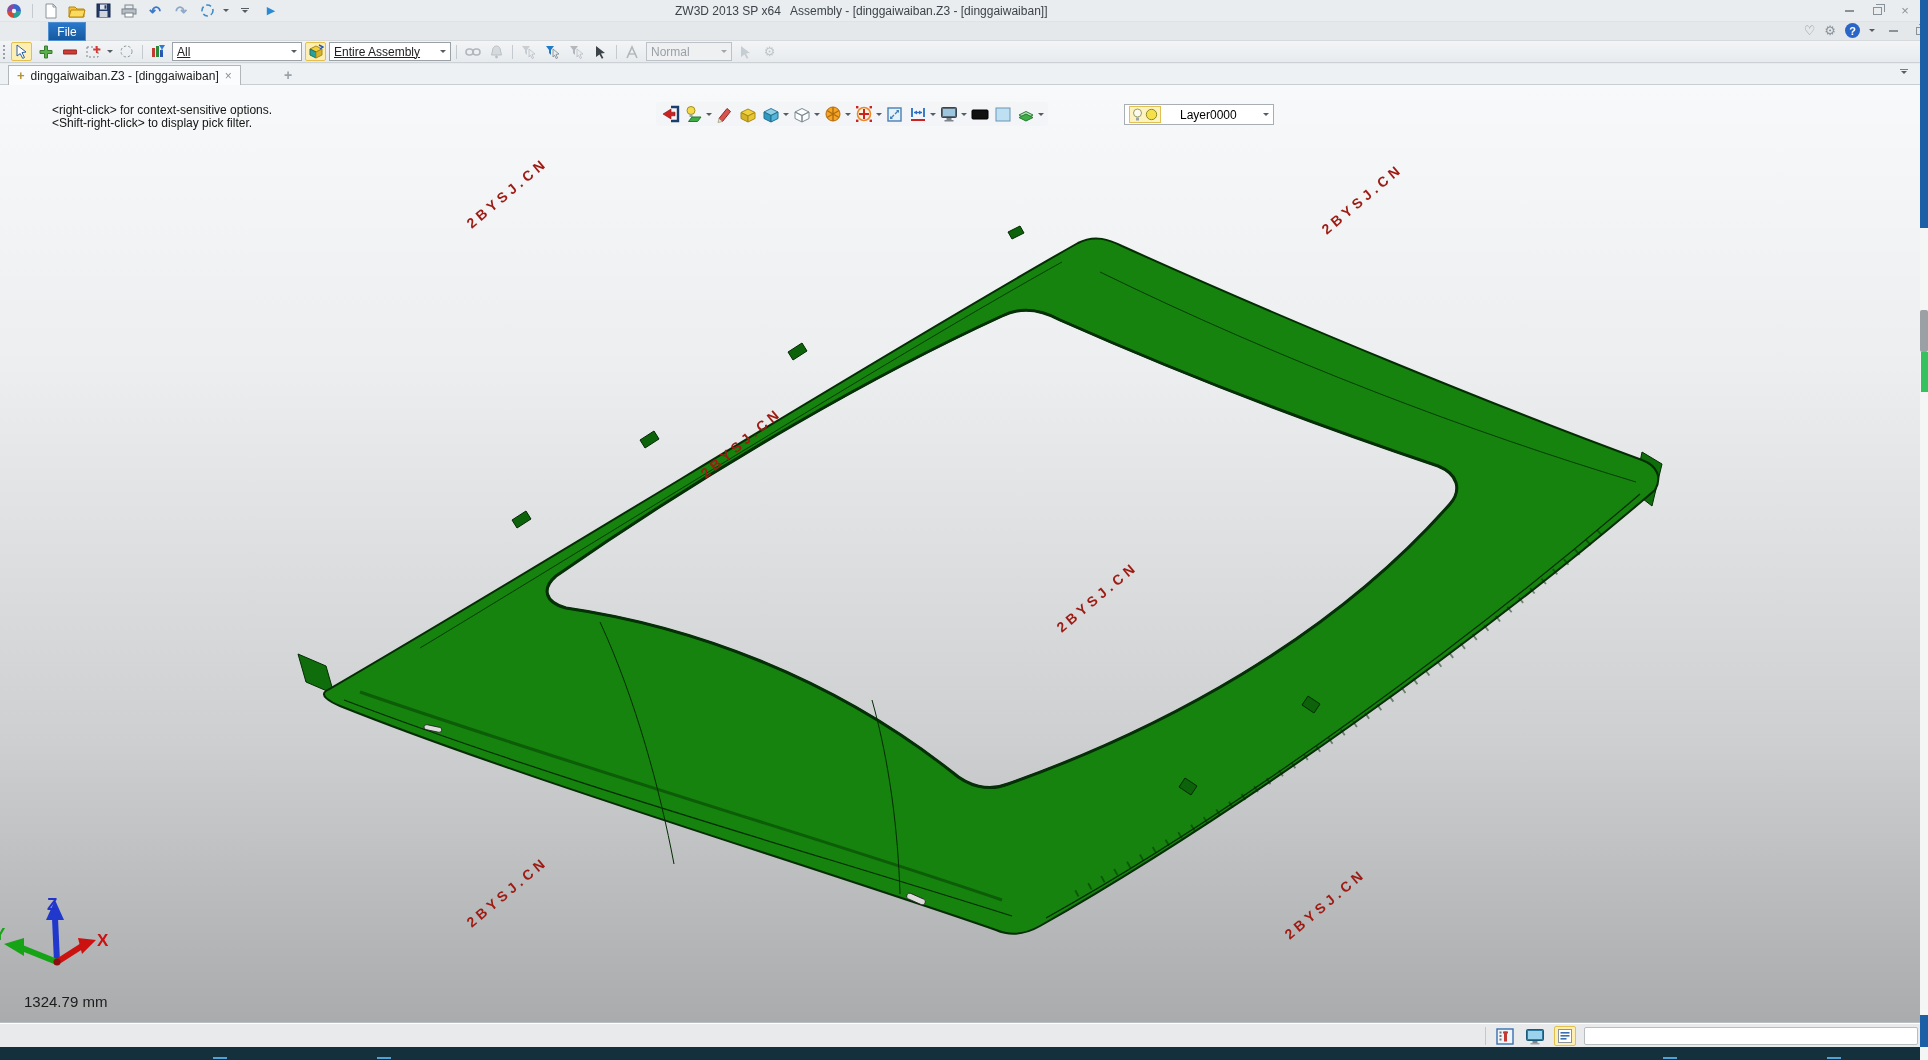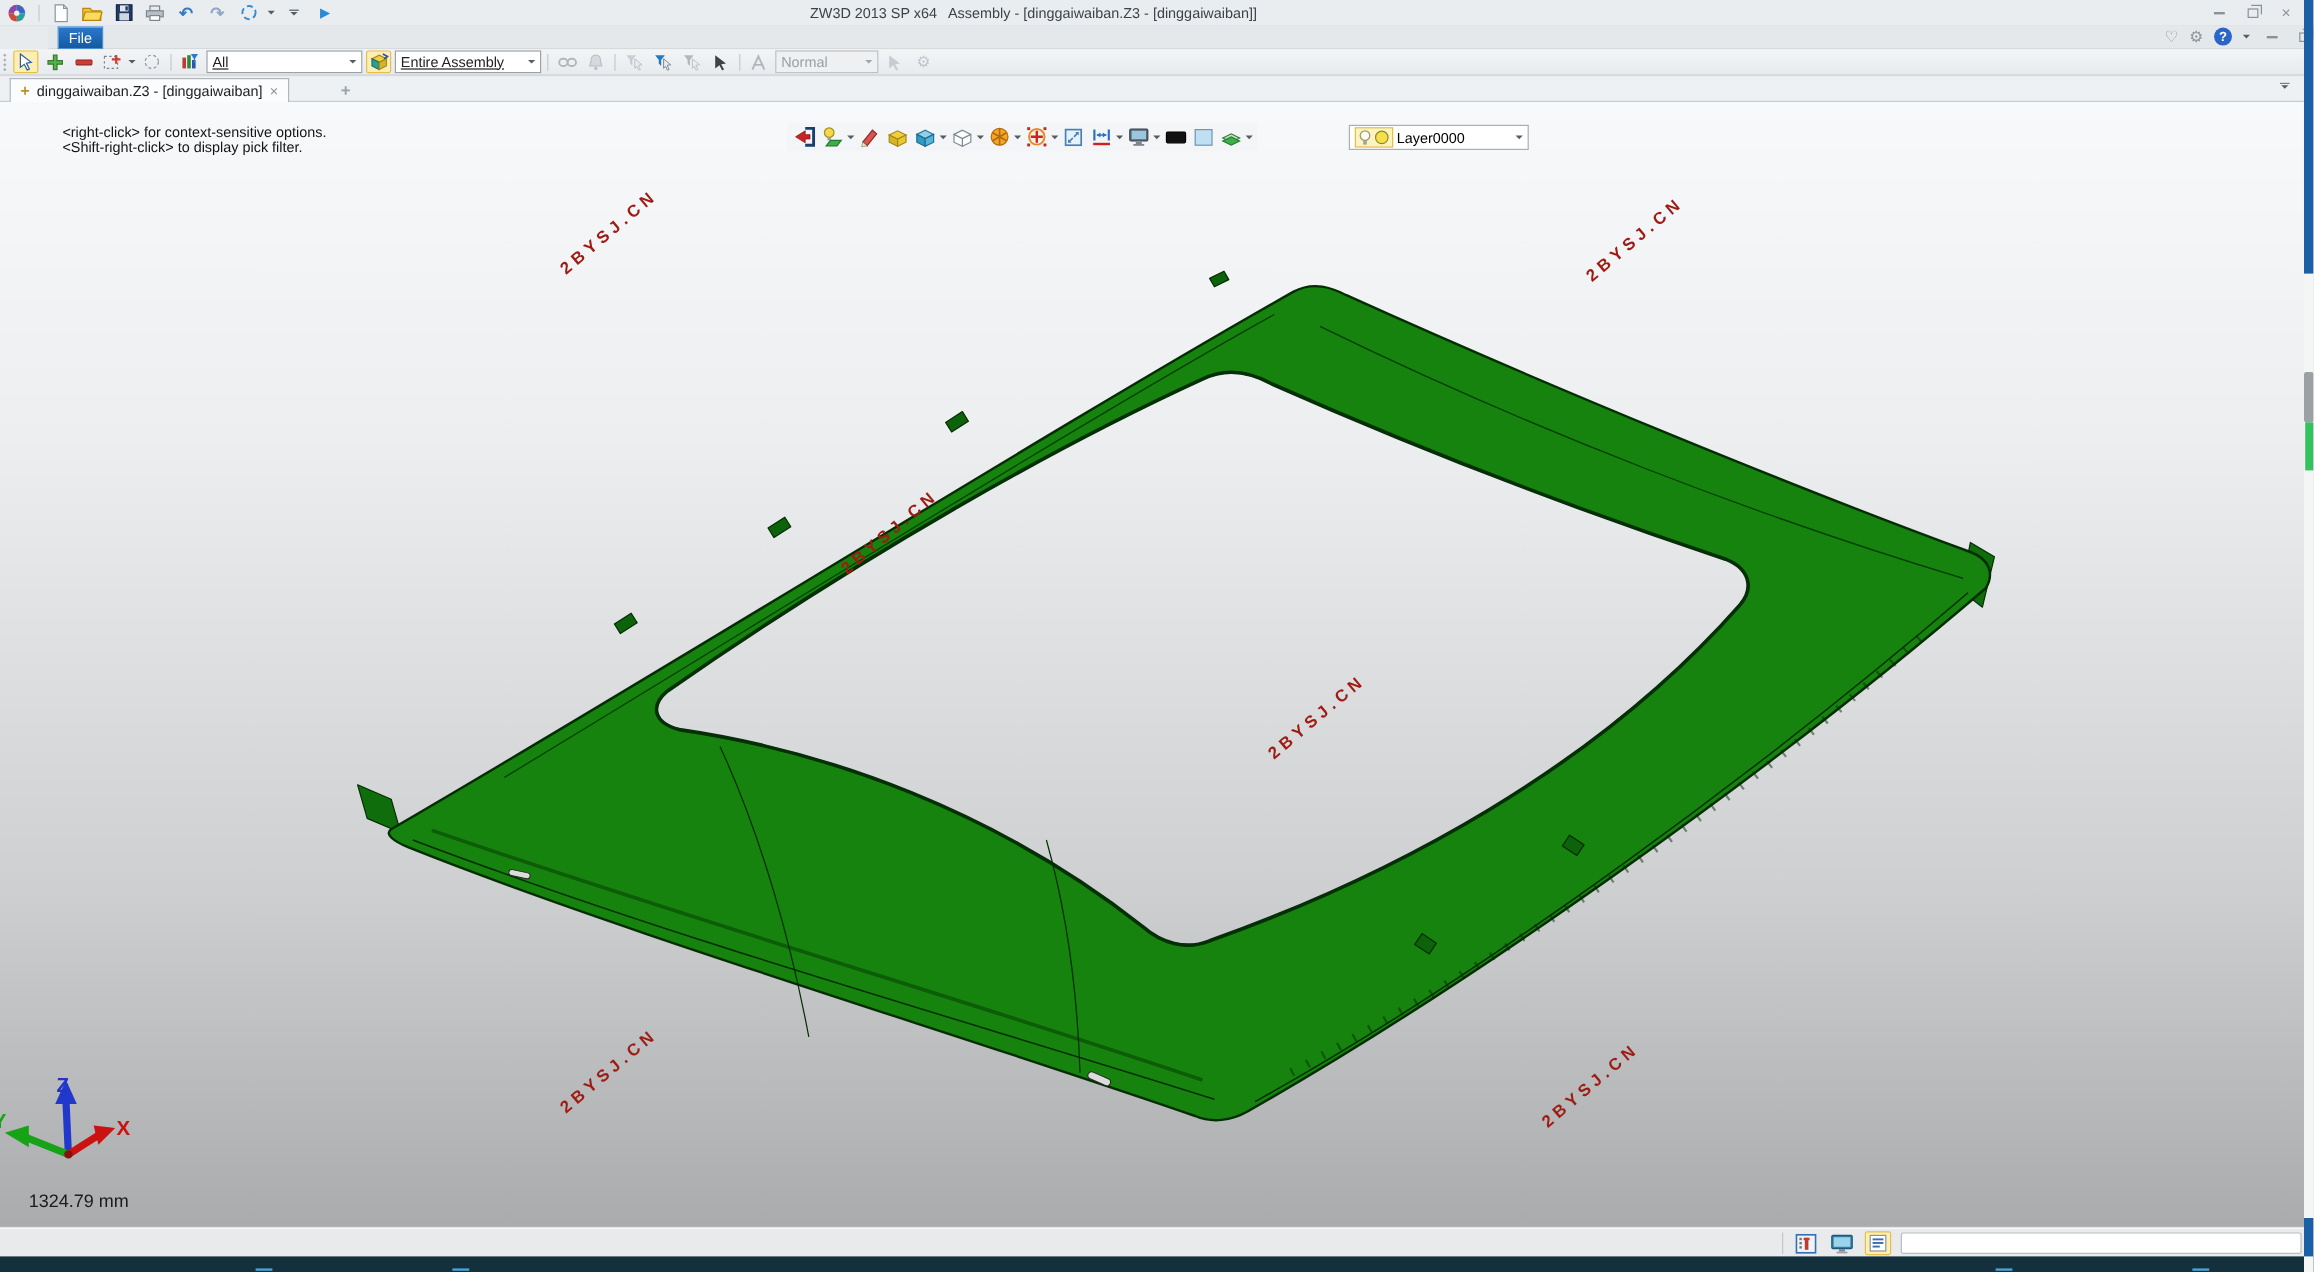--- a/index.html
+++ b/index.html
@@ -72,21 +72,21 @@
   #hint1 { top:18px; } #hint2 { top:31px; }
   .watermark { position:absolute; color:#9e1b13; font-size:14px; font-weight:bold;
     letter-spacing:4px; transform:translate(-50%,-50%) rotate(-40deg); white-space:nowrap; }
   #measurement { position:absolute; left:24px; top:908px; font-size:15px; color:#1c1c1c; }
 
   
   #dview { position:absolute; left:656px; top:17px; height:24px; display:flex; align-items:center;
     gap:2px; padding:2px 4px; background:rgba(240,243,245,.55); border-radius:3px; }
   .dv-ic { width:21px; height:20px; display:flex; align-items:center; justify-content:center; }
   #layer-combo { position:absolute; left:1124px; top:19px; width:150px; height:21px; background:#fff;
-    border:1px solid #a8aeb3; display:flex; align-items:center; gap:3px; padding:0 4px; font-size:12px; }
+    border:1px solid #a8aeb3; display:flex; align-items:center; gap:19px; padding:0 4px; font-size:12px; }
   #layer-hl { display:flex; align-items:center; gap:2px; background:#fdf3c0;
     border:1px solid #dfc050; height:17px; padding:0 2px; }
 
   
   #statusline { left:0; top:1023px; width:1928px; height:24px; background:#e8eaec;
     border-top:1px solid #fff; box-shadow:0 -1px 0 #b9bec2; }
   #status-right { position:absolute; right:10px; top:2px; display:flex; align-items:center; gap:8px; }
   .st-sep { width:1px; height:18px; background:#c3c8cc; }
   .st-ic { width:22px; height:20px; display:flex; align-items:center; justify-content:center; }
   #command-input { width:334px; height:18px; border:1px solid #b8bdc2; border-radius:2px;

